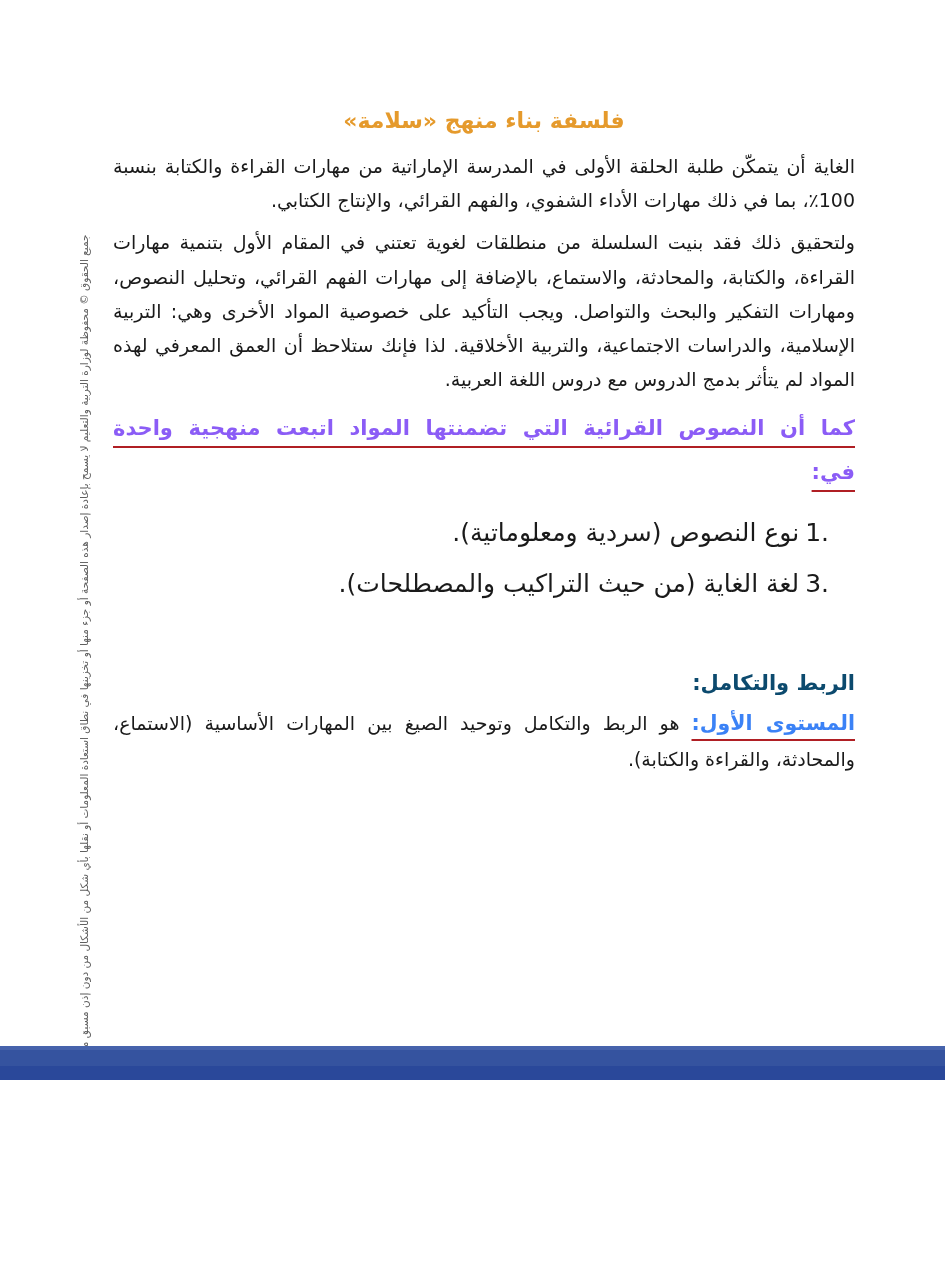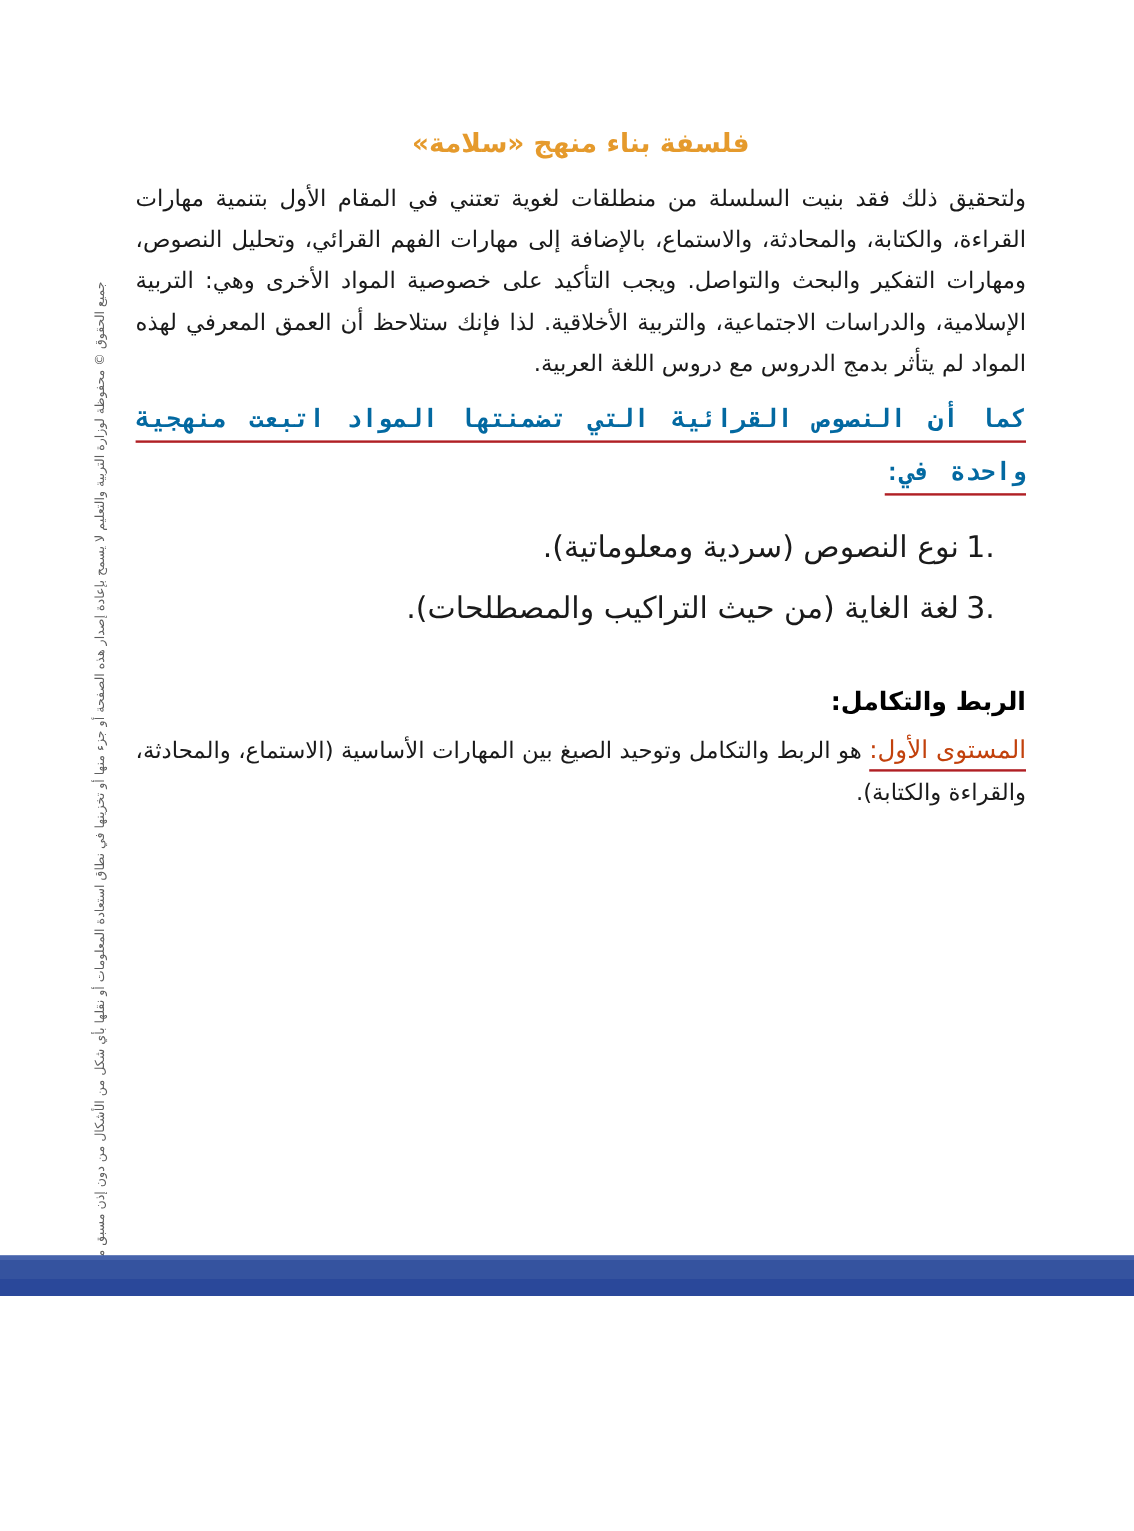--- a/index.html
+++ b/index.html
@@ -29,46 +29,45 @@
   .body-par {
     margin: 0 0 8px 0;
     font-size: 19px;
     line-height: 1.8;
     text-align: justify;
   }
   .highlight {
     margin: 10px 0 12px 0;
     font-size: 21px;
     font-weight: bold;
-    color: #0369a1;
+    color: #8b5cf6;
     line-height: 2.1;
     text-align: justify;
     text-decoration: underline;
     text-decoration-color: #b01f24;
     text-decoration-thickness: 1.5px;
     text-underline-offset: 11px;
     word-spacing: 4px;
-    font-family: Liberation Mono, monospace;
   }
   .num-list {
     margin: 4px 26px 0 0;
     font-size: 25px;
     line-height: 2.05;
   }
   .num-list .li { display: block; }
   .num-list .num { direction: ltr; unicode-bidi: embed; margin-left: 6px; }
   .section-heading {
-    margin: 40px 0 10px 0;
+    margin: 62px 0 10px 0;
     font-size: 21px;
     font-weight: bold;
-    color: #000000;
+    color: #0c4a6e;
   }
   .level-label {
-    font-weight: normal;
-    color: #c2410c;
+    font-weight: bold;
+    color: #3b82f6;
     font-size: 20.5px;
     text-decoration: underline;
     text-decoration-color: #b01f24;
     text-decoration-thickness: 1.5px;
     text-underline-offset: 9px;
   }
   .sidebar-copyright {
     position: absolute;
     left: 84px;
     top: 660px;
@@ -107,20 +106,21 @@
 </style>
 </head>
 <body>
 
 <div class="page">
 
   <div class="content">
 
     <h1 class="title">فلسفة بناء منهج «سلامة»</h1>
 
+    <p class="body-par">الغاية أن يتمكّن طلبة الحلقة الأولى في المدرسة الإماراتية من مهارات القراءة والكتابة بنسبة 100٪، بما في ذلك مهارات الأداء الشفوي، والفهم القرائي، والإنتاج الكتابي.</p>
 
     <p class="body-par">ولتحقيق ذلك فقد بنيت السلسلة من منطلقات لغوية تعتني في المقام الأول بتنمية مهارات القراءة، والكتابة، والمحادثة، والاستماع، بالإضافة إلى مهارات الفهم القرائي، وتحليل النصوص، ومهارات التفكير والبحث والتواصل. ويجب التأكيد على خصوصية المواد الأخرى وهي: التربية الإسلامية، والدراسات الاجتماعية، والتربية الأخلاقية. لذا فإنك ستلاحظ أن العمق المعرفي لهذه المواد لم يتأثر بدمج الدروس مع دروس اللغة العربية.</p>
 
     <p class="highlight">كما أن النصوص القرائية التي تضمنتها المواد اتبعت منهجية واحدة في:</p>
 
     <div class="num-list">
       <span class="li"><span class="num">1.</span><span>نوع النصوص (سردية ومعلوماتية).</span></span>
       <span class="li"><span class="num">3.</span><span>لغة الغاية (من حيث التراكيب والمصطلحات).</span></span>
     </div>
 

